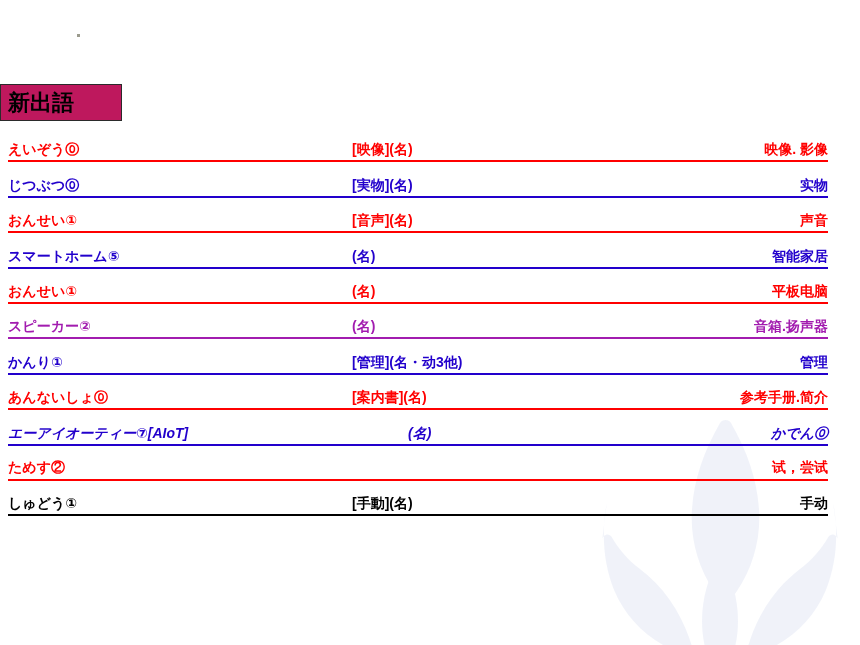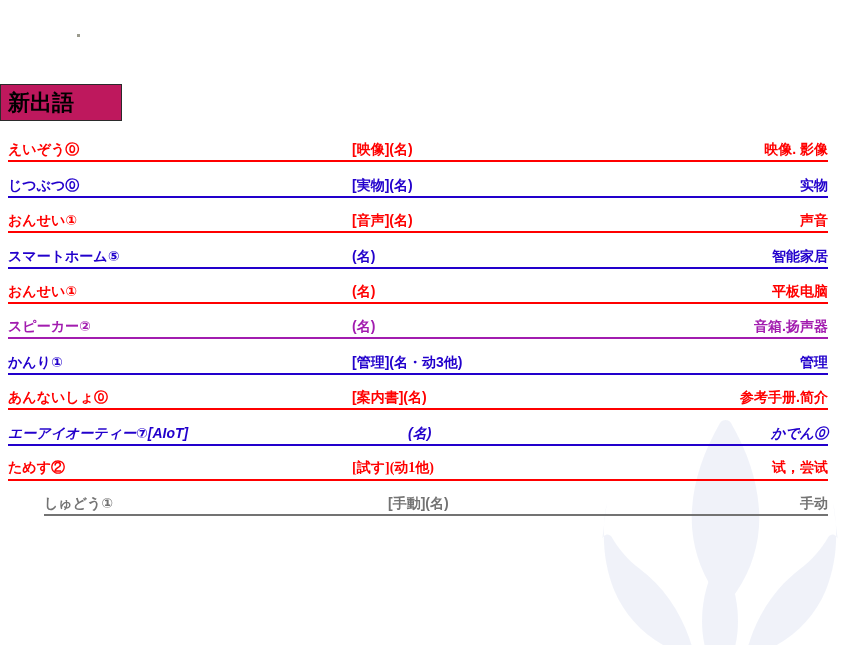--- a/index.html
+++ b/index.html
@@ -167,23 +167,22 @@
         <span class="cell cell-kanji">[案内書](名)</span>
         <span class="cell cell-meaning">参考手册.简介</span>
       </div>
       <div class="vocab-row wide" style="color: rgb(34, 0, 204); font-style: italic;">
         <span class="cell cell-reading">エーアイオーティー⑦[AIoT]</span>
         <span class="cell cell-kanji">(名)</span>
         <span class="cell cell-meaning">かでん⓪</span>
       </div>
       <div class="vocab-row" style="color: rgb(255, 0, 0); font-family: Liberation Serif, serif;">
         <span class="cell cell-reading">ためす②</span>
-        <span class="cell cell-kanji">[試す](动1他)</span>
         <span class="cell cell-meaning">试，尝试</span>
       </div>
-      <div class="vocab-row" style="color: #737373; margin-left: 36px;">
+      <div class="vocab-row" style="color: #000000;">
         <span class="cell cell-reading">しゅどう①</span>
         <span class="cell cell-kanji">[手動](名)</span>
         <span class="cell cell-meaning">手动</span>
       </div>
     </div>
 
 </div>
 
 </body></html>

